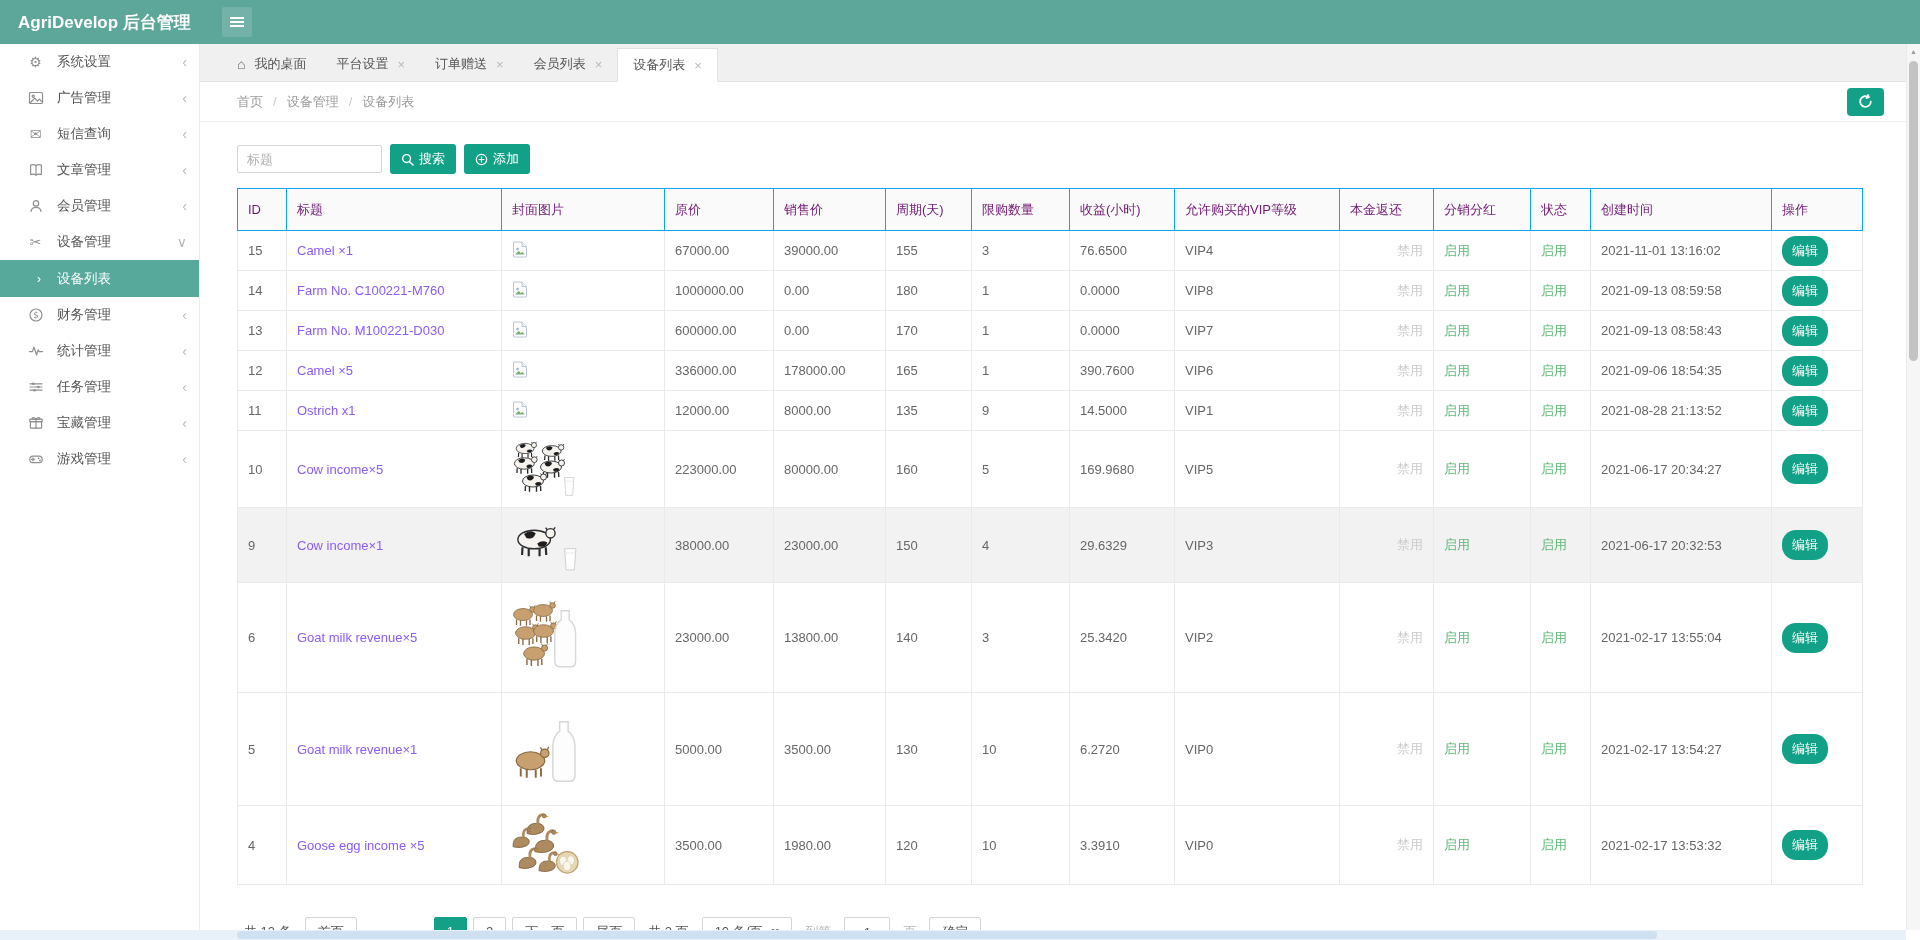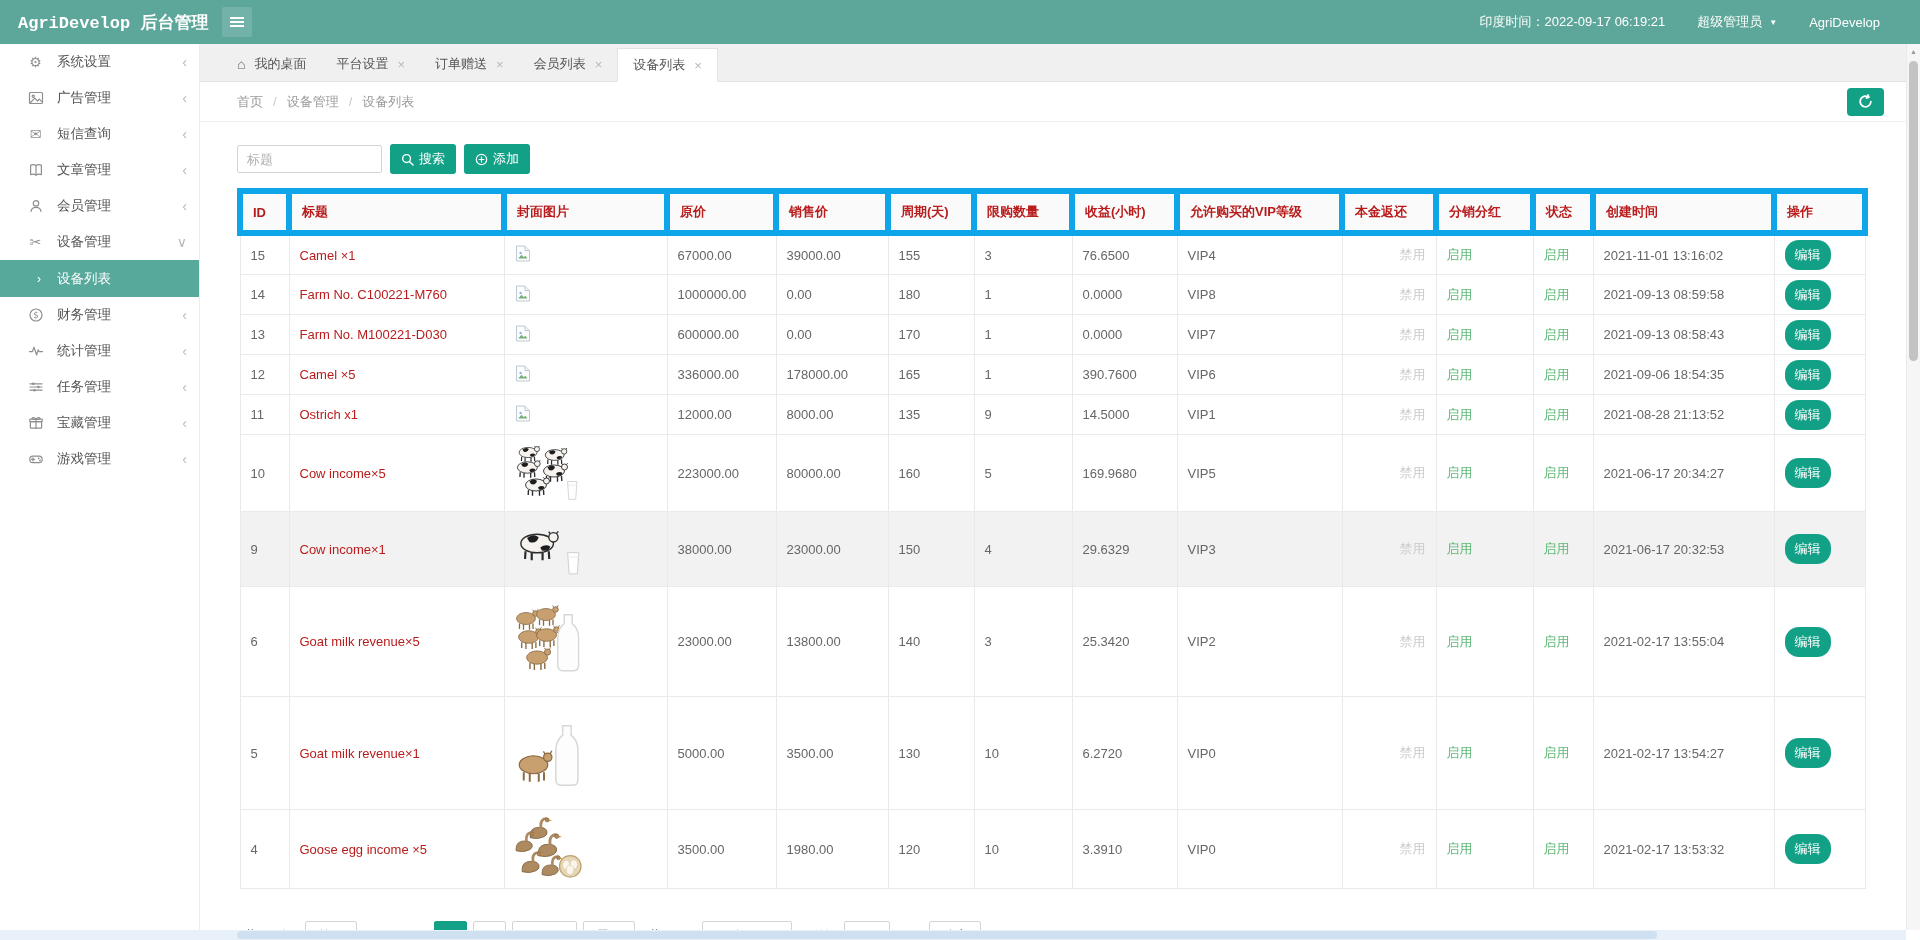--- a/index.html
+++ b/index.html
@@ -3,21 +3,21 @@
 <meta charset="utf-8">
 <style>
   * { margin:0; padding:0; box-sizing:border-box; }
   html,body { width:1920px; height:940px; overflow:hidden; background:#fff;
     font-family:"Liberation Sans","DejaVu Sans",sans-serif; }
   body { position:relative; }
 
   
   .topbar { position:absolute; top:0; left:0; right:0; height:44px; background:#5da69a;
     color:#fff; display:flex; align-items:center; z-index:5; }
-  .brand { width:212px; padding-left:18px; font-size:17px; font-weight:bold; white-space:nowrap;font-family:Liberation Mono, monospace; }
+  .brand { width:212px; padding-left:18px; font-size:17px; font-weight:bold; white-space:nowrap; }
   .burger { width:30px; height:30px; margin-left:10px; background:rgba(255,255,255,.14);
     border-radius:2px; display:flex; align-items:center; justify-content:center; cursor:pointer; }
   .bars i { display:block; width:14px; height:2px; background:#fff; margin:2px 0; }
   .top-right { margin-left:auto; display:flex; align-items:center; gap:32px; padding-right:40px; font-size:13px; }
   .role { cursor:pointer; display:flex; align-items:center; }
   .caret { font-size:8px; margin-left:7px; }
 
   
   .side { position:absolute; left:0; top:44px; bottom:0; width:200px; background:#fff;
     border-right:1px solid #ececec; z-index:4; }
@@ -50,25 +50,25 @@
 
   .toolbar { margin-top:22px; padding-left:37px; display:flex; gap:8px; align-items:center; }
   .search { width:145px; height:28px; border:1px solid #d4d4d4; border-radius:2px;
     padding:0 9px; font-size:13px; color:#333; outline:none; }
   .search::placeholder { color:#b0b0b0; }
   .btn { height:30px; padding:12px 11px; background:#12a186; color:#fff; border:none;
     border-radius:3px; font-size:13px; display:flex; align-items:center; gap:5px; cursor:pointer; }
 
   .tbl { margin:14px 0 0 37px; border-collapse:collapse; table-layout:fixed; width:1625px;
     font-size:13px; color:#666; }
-  .tbl th { background:#fafafa; color:#b91c1c; font-weight:bold; text-align:left;
-    padding:0 10px; height:42px; border:6px solid #0ea5e9; overflow:hidden; white-space:nowrap; }
+  .tbl th { background:#fafafa; color:#701a75; font-weight:normal; text-align:left;
+    padding:0 10px; height:42px; border:1px solid #0ea5e9; overflow:hidden; white-space:nowrap; }
   .tbl td { border:1px solid #eaeaea; padding:4px 10px; overflow:hidden; white-space:nowrap; }
   .tbl tr.hl { background:#f2f2f2; }
-  .cell-title { color:#b91c1c; }
+  .cell-title { color:#8b5cf6; }
   .st-off { color:#cbcbcb;text-align:right; }
   .st-on { color:#5FB878; }
   .edit { width:46px; height:30px; background:#12a186; color:#fff; border:none;
     border-radius:14px; font-size:13px; cursor:pointer; }
   .cover { display:inline-flex; align-items:center; }
 
   .pager { margin:16px 0 0 37px; display:flex; align-items:center; gap:6px; font-size:13px; color:#555; }
   .pg-info { padding:0 7px; white-space:nowrap; }
   .pg-muted { color:#b9b9b9; }
   .pg-box { padding:0 12px; height:30px; line-height:28px; border:1px solid #d5d5d5;
@@ -94,28 +94,20 @@
 <body>
 
 <div class="topbar">
   <div class="brand">AgriDevelop 后台管理</div>
   <div class="burger">
     <span class="bars">
         <i></i>
         <i></i>
         <i></i>
       </span>
-  </div>
-  <div class="top-right">
-    <span>印度时间：2022-09-17 06:19:21</span>
-    <span class="role">
-      <span>超级管理员</span>
-      <span class="caret">▼</span>
-    </span>
-    <span>AgriDevelop</span>
   </div>
 </div>
 
 <div class="side" id="sidebar">
     <div class="side-item">
       <span class="ic">
         <span class="gly">⚙</span>
       </span>
       <span class="lbl">系统设置</span>
       <span class="chev">‹</span>

